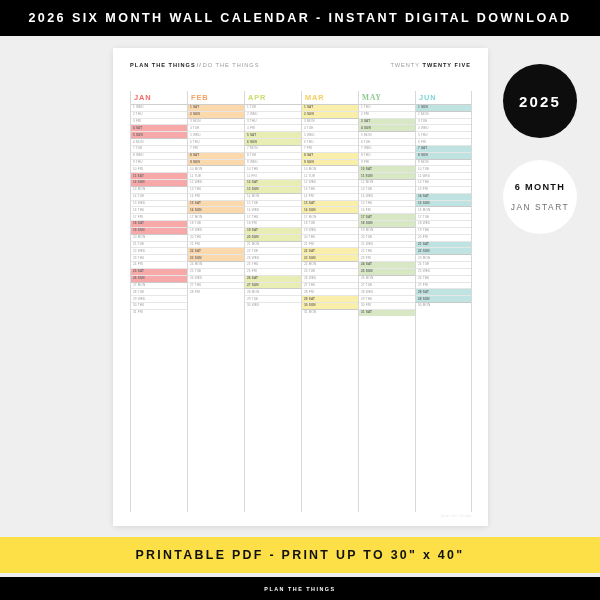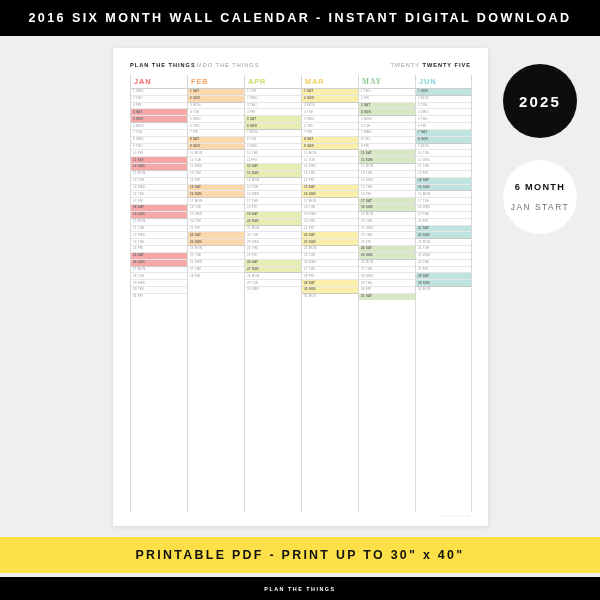--- a/index.html
+++ b/index.html
@@ -101,20 +101,21 @@
     position: absolute;
     left: 17px; top: 27px;
     width: 342px; height: 437px;
     display: flex;
   }
   .month-col {
     width: 57px;
     border-left: 0.6px solid #d8d8d8;
     position: relative;
     box-sizing: border-box;
+    margin-top: 16px;
   }
   .month-col:last-child { border-right: 0.6px solid #d8d8d8; text-align: right; }
 
   .month-label {
     height: 13px;
     display: flex;
     align-items: center;
     padding-left: 3px;
     font-size: 7.4px;
     font-weight: 700;
@@ -209,21 +210,21 @@
     font-size: 8.4px;
     font-weight: 400;
     letter-spacing: 1.5px;
     margin-top: 8px;
   }
 </style>
 </head>
 <body>
 
 <div id="top-banner">
-  <span class="banner-text">2016 SIX MONTH WALL CALENDAR - INSTANT DIGITAL DOWNLOAD</span>
+  <span class="banner-text">2026 SIX MONTH WALL CALENDAR - INSTANT DIGITAL DOWNLOAD</span>
 </div>
 
 <div id="calendar-page">
 
   <div id="page-header">
     <div class="hdr-left">
       <span class="hdr-strong">PLAN THE THINGS</span><span class="hdr-sep">//</span><span class="hdr-light">DO THE THINGS</span>
     </div>
     <div class="hdr-right">
       <span class="hdr-light">TWENTY</span>

